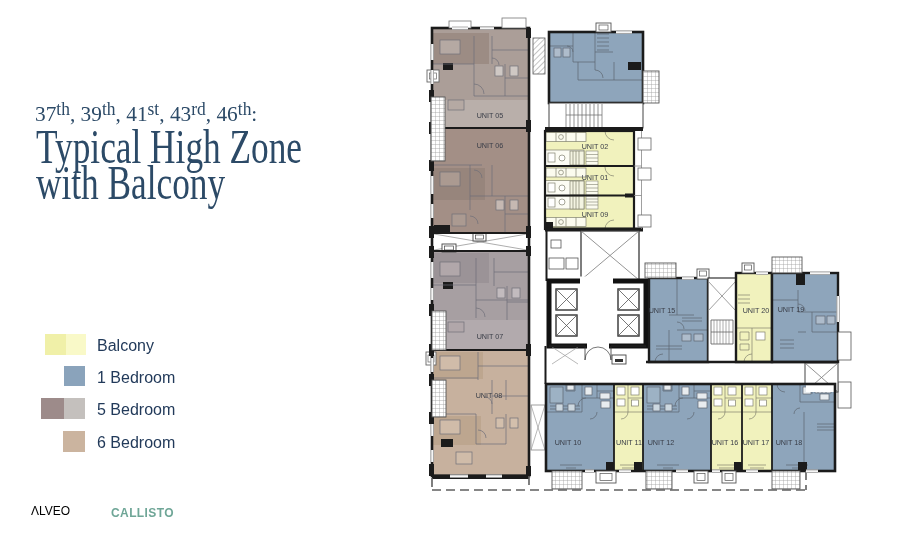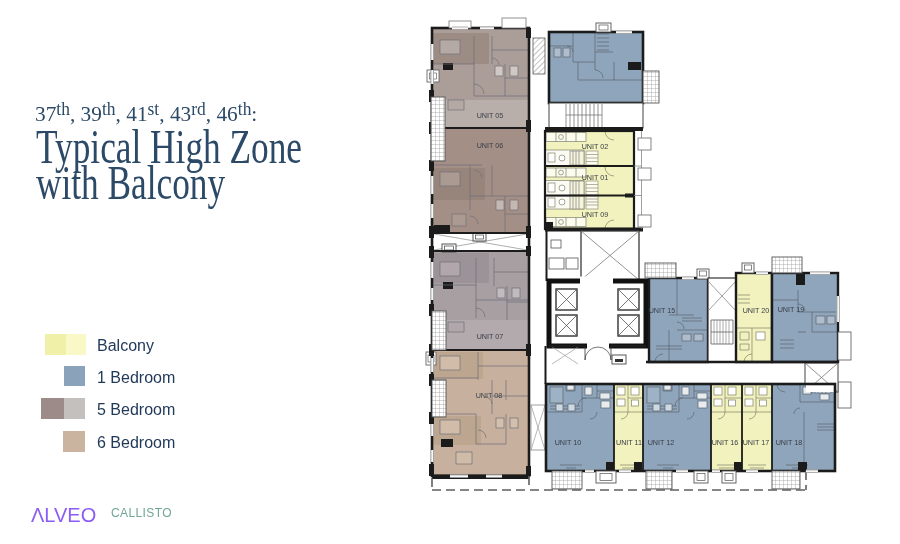--- a/index.html
+++ b/index.html
@@ -35,23 +35,23 @@
   <div class="sw" style="left:0px;background:#9d8b8a;width:23px;height:21px"></div>
   <div class="sw" style="left:23px;background:#c4c0bd;width:21px;height:21px"></div>
   <div class="legend-label">5 Bedroom</div>
 </div>
 
 <div class="legend-row" style="left:41px;top:431px;">
   <div class="sw" style="left:22px;background:#cbb49f;width:22px;height:21px"></div>
   <div class="legend-label">6 Bedroom</div>
 </div>
 
-<div class="abs" style="left:31px;top:504px;font-size:20px;font-weight:normal;letter-spacing:0px;color:#8b5cf6;">ΛLVEO</div>
-
-<div class="abs" style="left:111px;top:506px;font-size:12px;font-weight:normal;letter-spacing:0.4px;color:#6fa697;">CALLISTO</div>
+<div class="abs" style="left:31px;top:504px;font-size:12px;font-weight:normal;letter-spacing:0px;color:#000000;">ΛLVEO</div>
+
+<div class="abs" style="left:111px;top:506px;font-size:12px;font-weight:bold;letter-spacing:0.4px;color:#6fa697;">CALLISTO</div>
 
 <svg class="abs" style="left:0;top:0" width="900" height="544" viewBox="0 0 900 544">
   <defs>
     <pattern id="hatch" width="4" height="4" patternUnits="userSpaceOnUse" patternTransform="rotate(45)">
       <rect width="4" height="4" fill="#ffffff"></rect>
       <line x1="0" y1="0" x2="0" y2="4" stroke="#8a8a8a" stroke-width="1"></line>
     </pattern>
     <pattern id="grid" width="4" height="4" patternUnits="userSpaceOnUse">
       <rect width="4" height="4" fill="#ffffff"></rect>
       <path d="M0 0H4V4" fill="none" stroke="#9a9a9a" stroke-width="0.8"></path>

